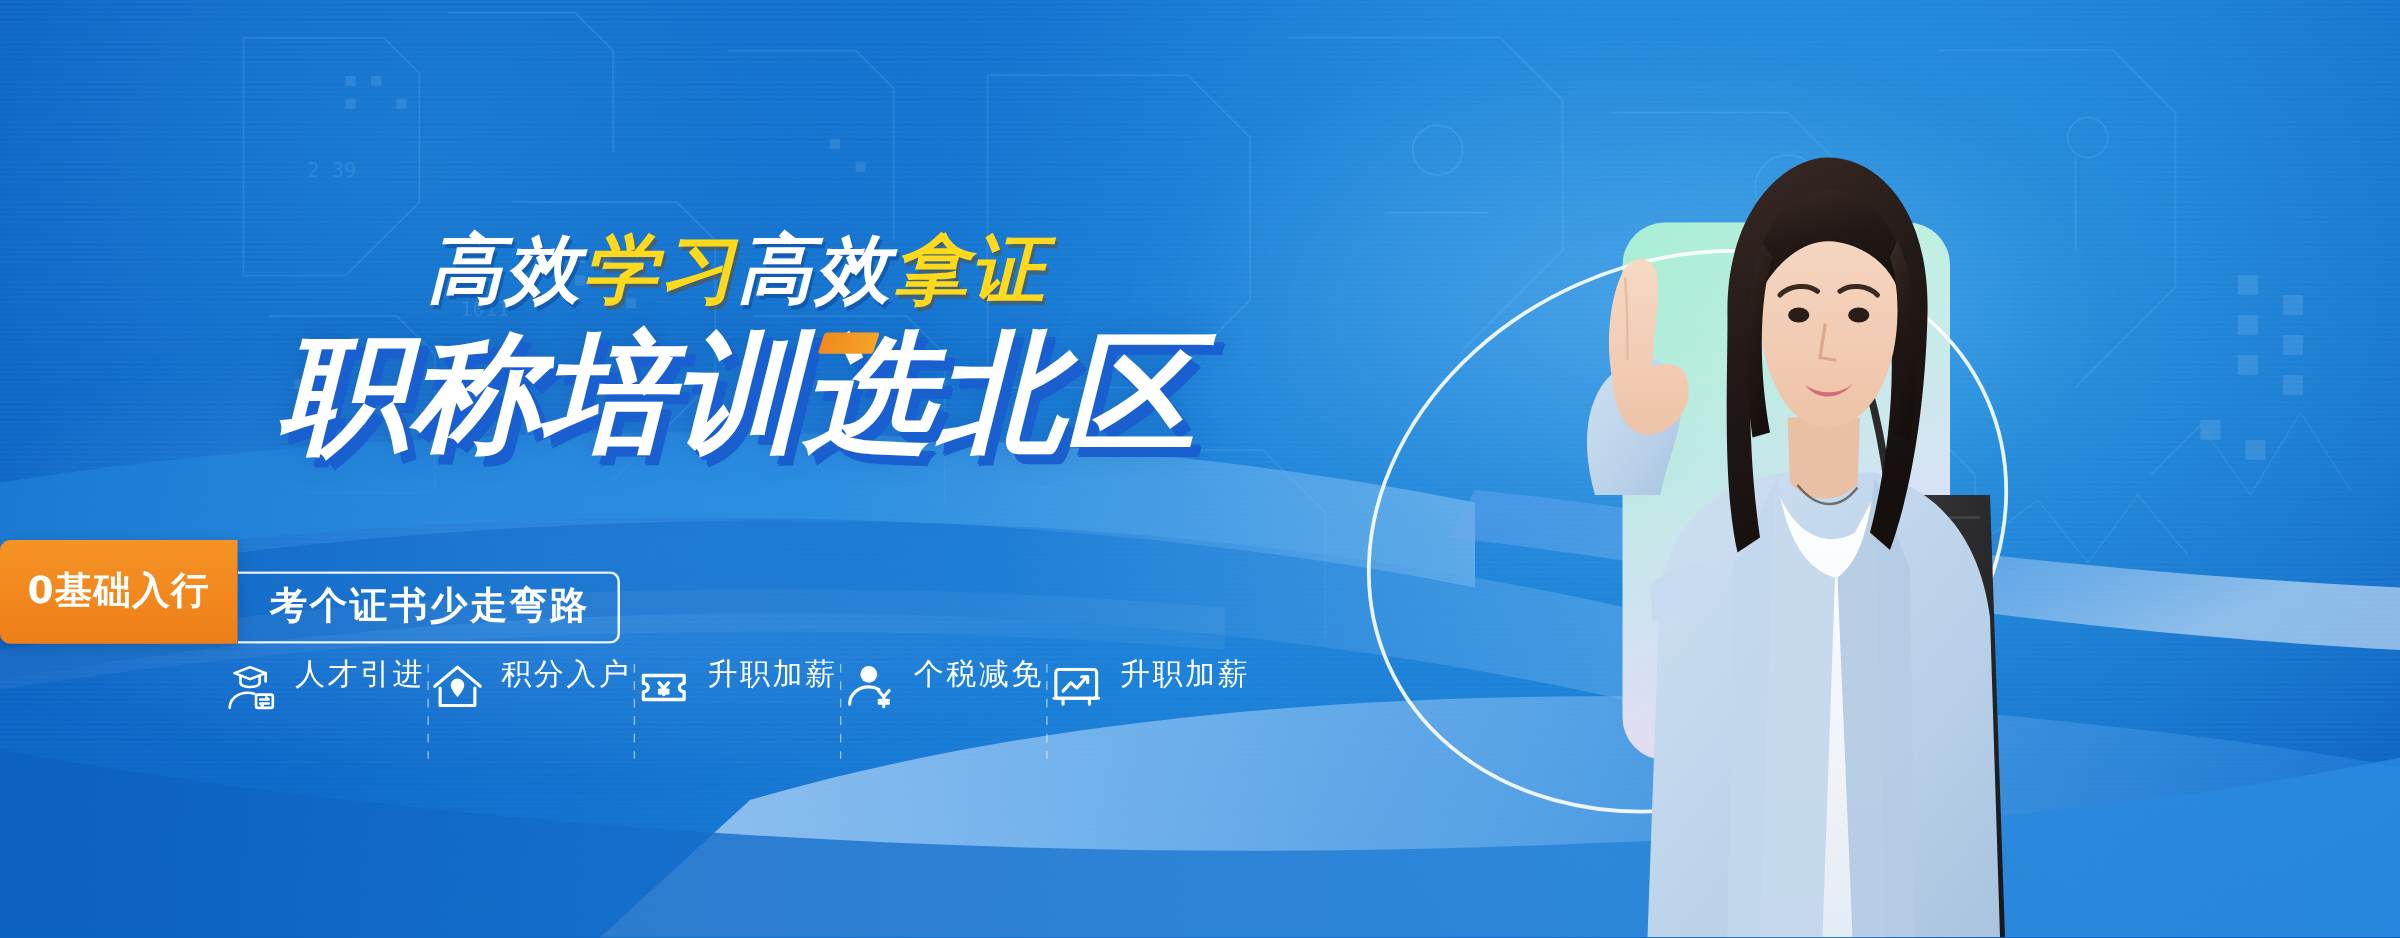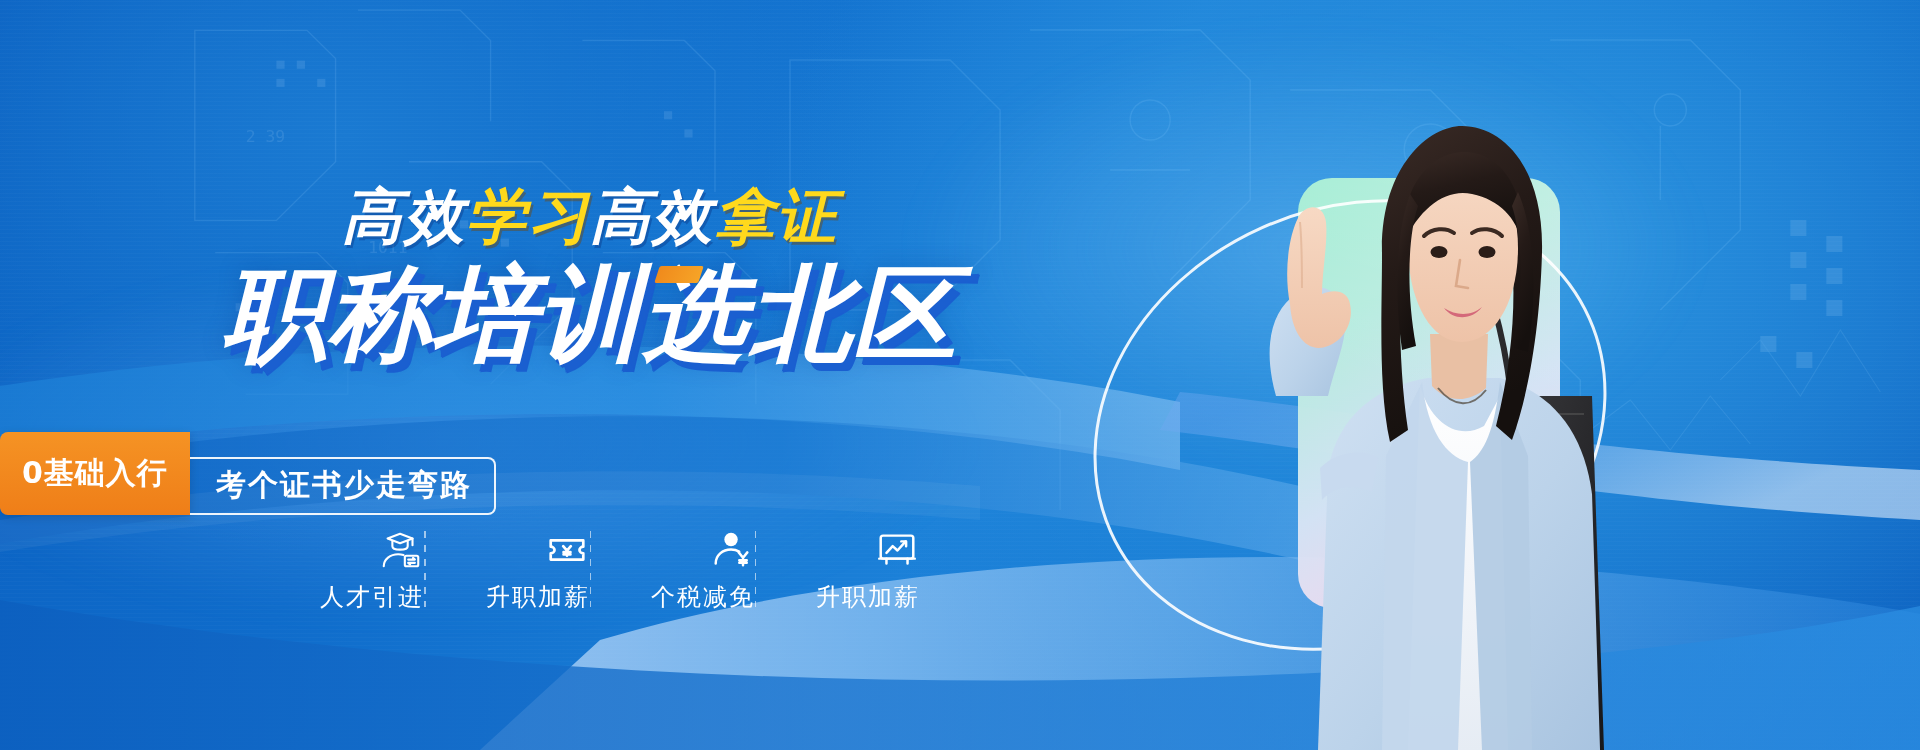--- a/index.html
+++ b/index.html
@@ -156,21 +156,21 @@
     margin-top:25px;
   }
 
   
   .features{
     position:absolute; top:527px; left:0; right:0;
     display:flex; justify-content:center; align-items:flex-start;
   }
   .feature{
     width:164px;
-    display:flex; flex-direction:column; align-items:flex-end;
+    display:flex; flex-direction:row; align-items:flex-start;
     gap:12px;
   }
   .feature .glyph{
     width:46px; height:46px;
     display:flex; align-items:center; justify-content:center;
   }
   .feature .flabel{
     color:#ffffff;
     font-size:24px;
     letter-spacing:2px;
@@ -398,20 +398,30 @@
             <path d="M6 41 C6 33.8 12.8 28.4 21 28.4 C23 28.4 24.9 28.7 26.6 29.3"></path>
             <rect x="28" y="30" width="14" height="11" rx="1.6"></rect>
             <path d="M31.5 34 H38.5 L36.5 32.2 M38.5 37.4 H31.5 L33.5 39.2"></path>
           </svg>
         </span>
         <span class="flabel">人才引进</span>
       </div>
 
       <div class="divider"></div>
 
+      <div class="feature">
+        <span class="glyph">
+          <svg viewBox="0 0 48 48" width="46" height="46" fill="none" stroke="#ffffff" stroke-width="2.6" stroke-linecap="round" stroke-linejoin="round">
+            <path d="M5 23 L24 7 L43 23"></path>
+            <path d="M9.5 24.5 V39 H38.5 V24.5"></path>
+            <path d="M24 16.5 C27.1 16.5 29.6 19 29.6 22.1 C29.6 25.9 24 32 24 32 C24 32 18.4 25.9 18.4 22.1 C18.4 19 20.9 16.5 24 16.5 Z" fill="#ffffff" stroke="none"></path>
+          </svg>
+        </span>
+        <span class="flabel">积分入户</span>
+      </div>
 
       <div class="divider"></div>
 
       <div class="feature">
         <span class="glyph">
           <svg viewBox="0 0 48 48" width="46" height="46" fill="none" stroke="#ffffff" stroke-width="2.8" stroke-linecap="round" stroke-linejoin="round">
             <path d="M7 14 H41 V20.5 C38.8 20.5 37 22.1 37 24 C37 25.9 38.8 27.5 41 27.5 V34 H7 V27.5
                      C9.2 27.5 11 25.9 11 24 C11 22.1 9.2 20.5 7 20.5 Z"></path>
             <path d="M20 20 L24 24.6 L28 20 M24 24.6 V30 M20.4 26.3 H27.6 M20.4 28.6 H27.6"></path>
           </svg>

